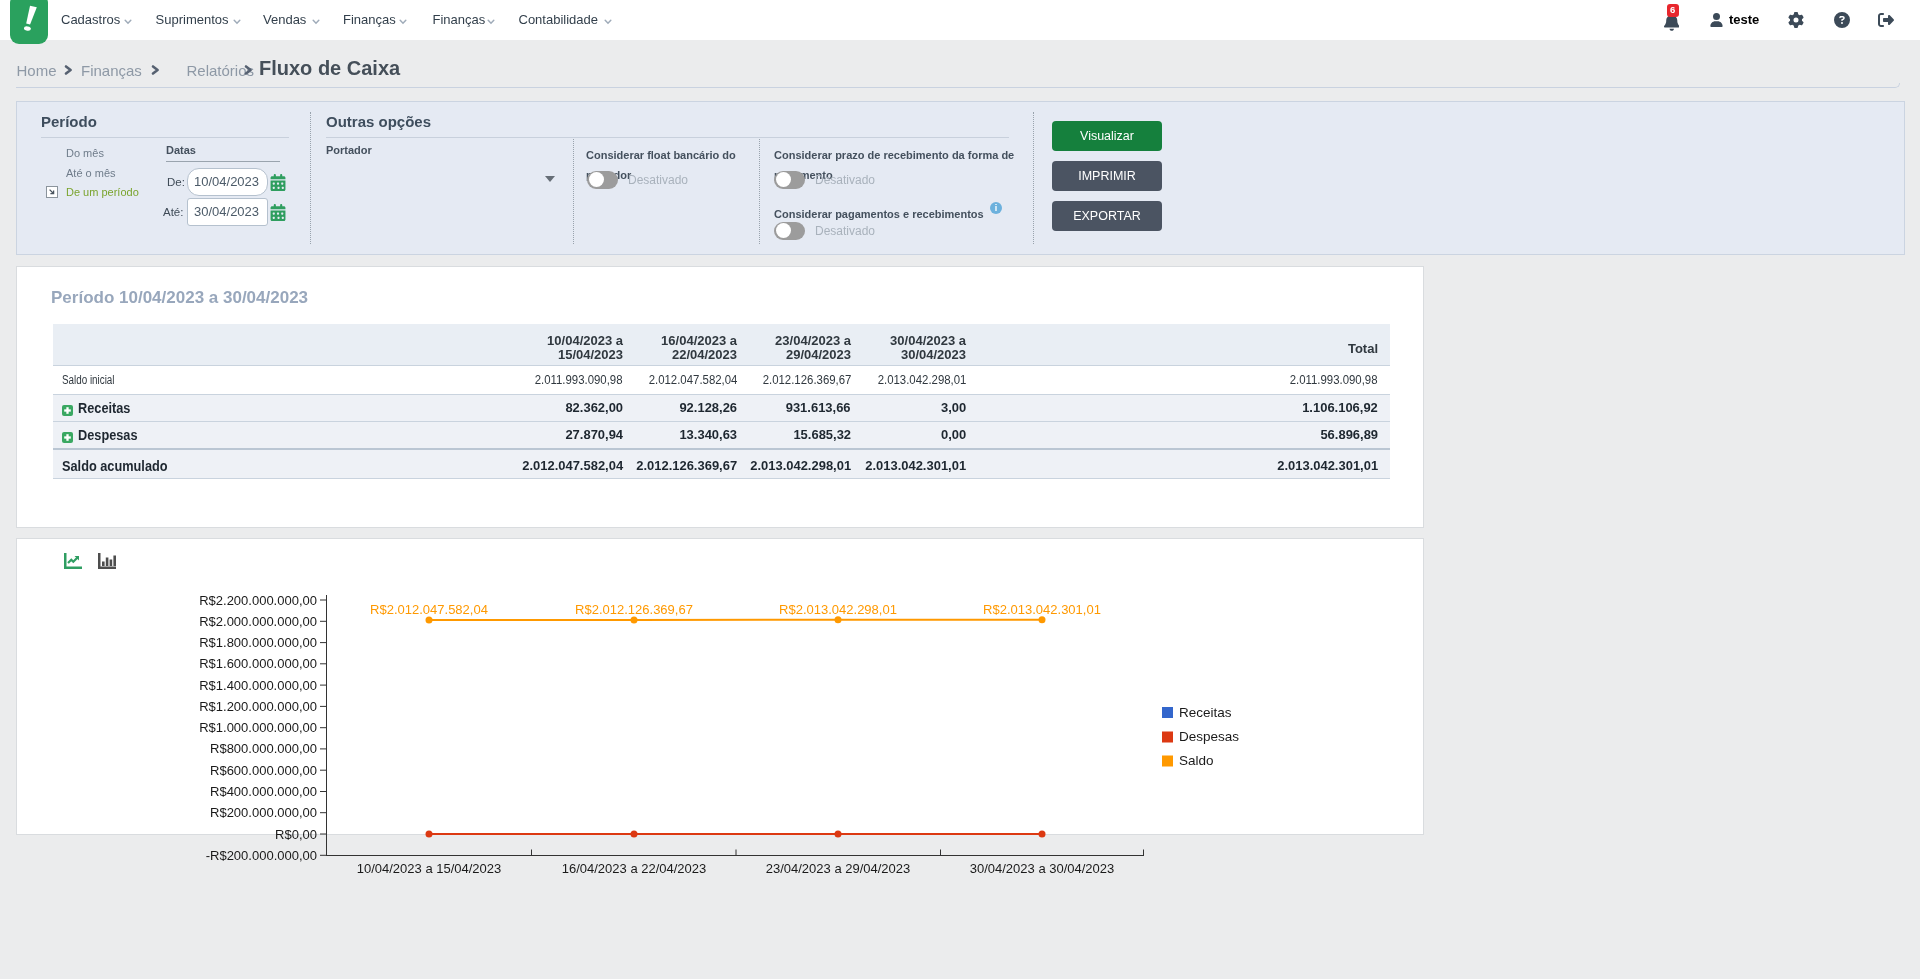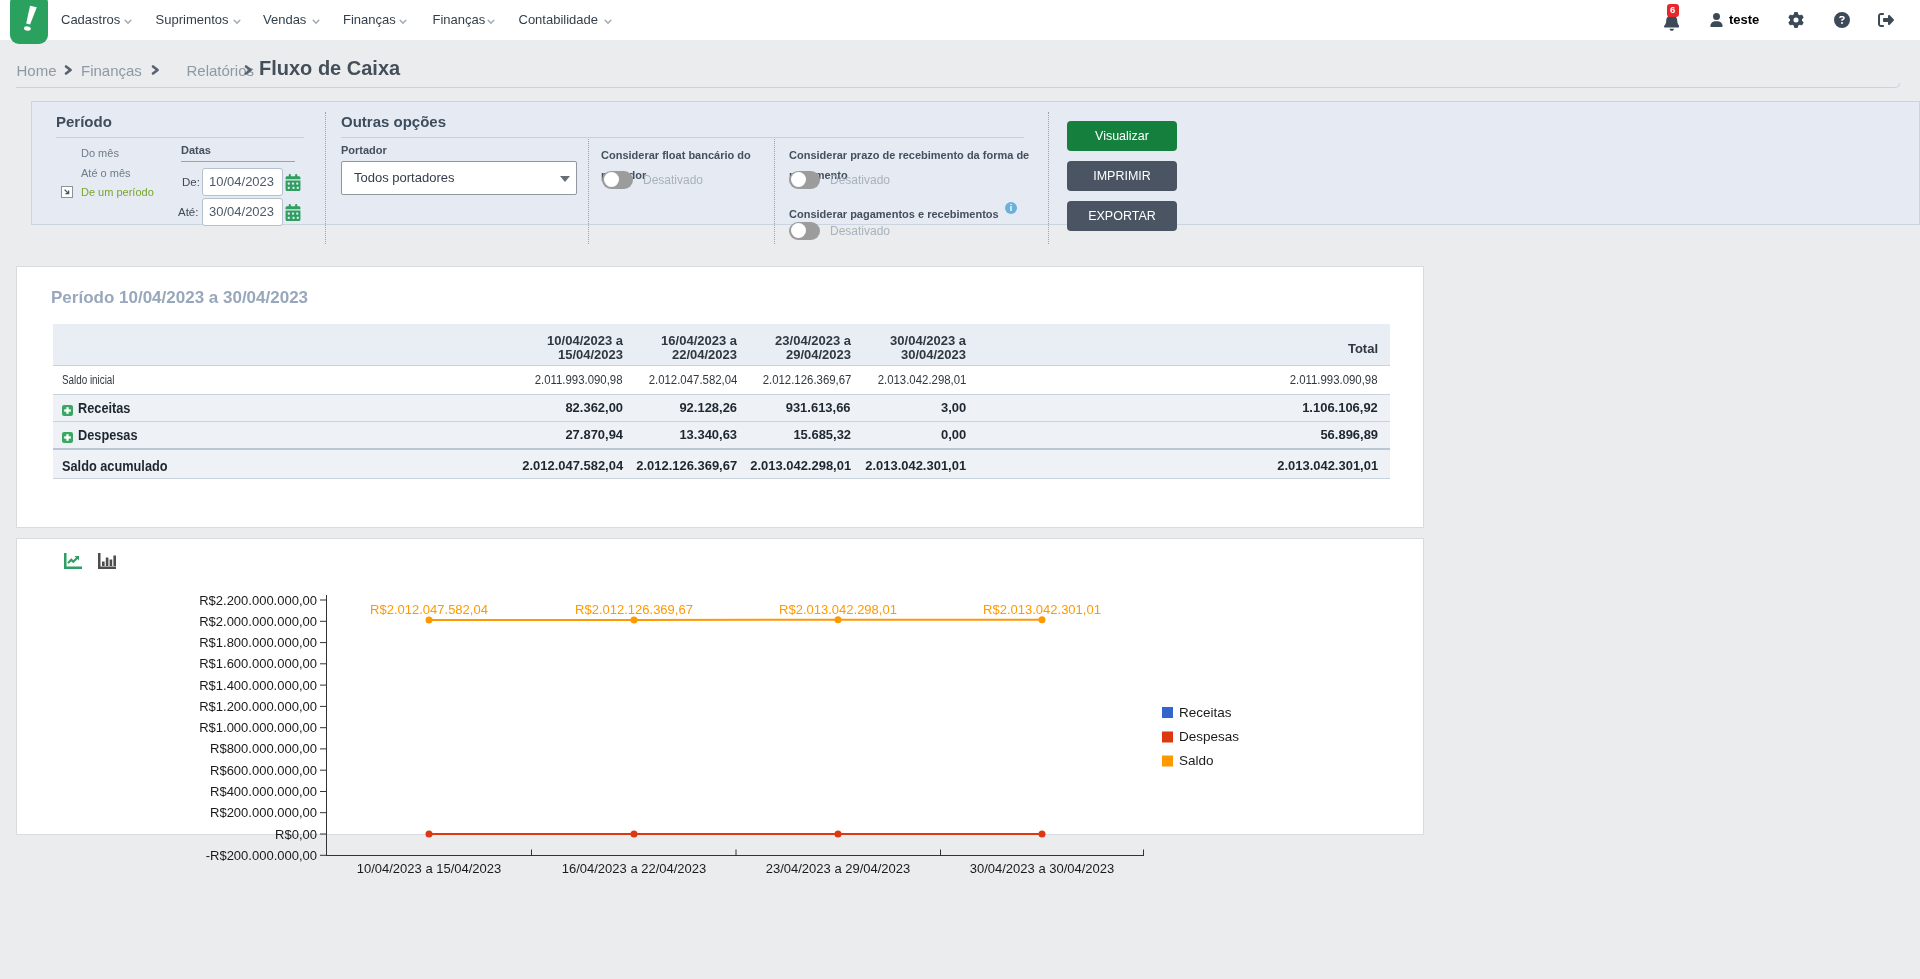--- a/index.html
+++ b/index.html
@@ -8,21 +8,21 @@
 .abs { position:absolute; }
 
 #nav { position:absolute; left:0; top:0; width:1920px; height:40px; background:#fff; }
 .navitem { position:absolute; top:0; height:40px; line-height:40px; font-size:13px; color:#323f4b; white-space:nowrap; }
 .navchev { position:absolute; top:18.5px; }
 
 .bc { position:absolute; font-size:15px; color:#8e99a6; }
 .bcsep { position:absolute; }
 #bctitle { position:absolute; font-size:20px; font-weight:bold; color:#454f59; }
 
-#panel { position:absolute; left:31px; top:101px; width:1889px; height:124px; background:#e5eaf3; border:1px solid #cbd4e1; }
+#panel { position:absolute; left:16px; top:101px; width:1889px; height:154px; background:#e5eaf3; border:1px solid #cbd4e1; }
 .h2 { position:absolute; font-size:15px; font-weight:bold; color:#3e4d5d; }
 .hline { position:absolute; height:1px; background:#c8d0dc; }
 .opt { position:absolute; font-size:11px; color:#6f7c8a; }
 .dotsep { position:absolute; width:1px; border-left:1px dotted #99a3ad; }
 .lbl { position:absolute; font-size:11px; font-weight:bold; color:#44505d; }
 .toglbl { position:absolute; font-size:11px; font-weight:bold; color:#44505d; line-height:20px; }
 .toggle { position:absolute; width:31px; height:18px; background:#9c9c9c; border-radius:9px; }
 .toggle:after { content:""; position:absolute; left:1.5px; top:1.5px; width:15px; height:15px; background:#fff; border-radius:50%; }
 .desat { position:absolute; font-size:12px; color:#a9b2bc; }
 .btn { position:absolute; left:1035px; width:110px; height:30px; border-radius:4px; color:#fff; text-align:center; }
@@ -110,36 +110,35 @@
   <div class="opt" style="left:49px; top:65px;">Até o mês</div>
   <div class="opt" style="left:49px; top:84px; color:#7aa42d;">De um período</div>
   <div class="abs" style="left:29px; top:84px; width:12px; height:12px; background:#fff; border:1px solid #8b949c; overflow:hidden;">
     <svg width="10" height="10" viewBox="0 0 10 10" style="display:block;">
           <path d="M2.6,2.6 L6.2,6.2 M6.6,3.4 L6.6,6.6 L3.4,6.6" stroke="#4a545e" stroke-width="1.3" fill="none"></path>
         </svg>
   </div>
   <div class="lbl" style="left:149px; top:42px;">Datas</div>
   <div class="hline" style="left:149px; top:59px; width:114px; background:#9aa4ae;"></div>
   <div class="abs" style="left:150px; top:74px; font-size:11.5px; color:#3f4b57;">De:</div>
-  <div class="abs" style="left:170px; top:66px; width:81px; height:28px; background:#fff; border:1px solid #b5c1ce; border-radius:3px; font-size:13px; color:#4c5b69; line-height:26px; padding-left:6px;">10/04/2023</div>
+  <div class="abs" style="left:170px; top:66px; width:81px; height:28px; background:#fff; border:1px solid #b5c1ce; border-radius:12px; font-size:13px; color:#4c5b69; line-height:26px; padding-left:6px;">10/04/2023</div>
   <div class="abs" style="left:253px; top:72px;"><svg width="16" height="17" viewBox="0 0 448 512" fill="#2f9e5f">
           <path d="M128 0c17.7 0 32 14.3 32 32l0 32 128 0 0-32c0-17.7 14.3-32 32-32s32 14.3 32 32l0 32 48 0c26.5 0 48 21.5 48 48l0 48L0 160l0-48C0 85.5 21.5 64 48 64l48 0 0-32c0-17.7 14.3-32 32-32zM0 192l448 0 0 272c0 26.5-21.5 48-48 48L48 512c-26.5 0-48-21.5-48-48L0 192zm64 80l0 32c0 8.8 7.2 16 16 16l32 0c8.8 0 16-7.2 16-16l0-32c0-8.8-7.2-16-16-16l-32 0c-8.8 0-16 7.2-16 16zm128 0l0 32c0 8.8 7.2 16 16 16l32 0c8.8 0 16-7.2 16-16l0-32c0-8.8-7.2-16-16-16l-32 0c-8.8 0-16 7.2-16 16zm144-16c-8.8 0-16 7.2-16 16l0 32c0 8.8 7.2 16 16 16l32 0c8.8 0 16-7.2 16-16l0-32c0-8.8-7.2-16-16-16l-32 0zM64 400l0 32c0 8.8 7.2 16 16 16l32 0c8.8 0 16-7.2 16-16l0-32c0-8.8-7.2-16-16-16l-32 0c-8.8 0-16 7.2-16 16zm160-16c-8.8 0-16 7.2-16 16l0 32c0 8.8 7.2 16 16 16l32 0c8.8 0 16-7.2 16-16l0-32c0-8.8-7.2-16-16-16l-32 0zm112 16l0 32c0 8.8 7.2 16 16 16l32 0c8.8 0 16-7.2 16-16l0-32c0-8.8-7.2-16-16-16l-32 0c-8.8 0-16 7.2-16 16z"></path>
         </svg></div>
   <div class="abs" style="left:146px; top:104px; font-size:11.5px; color:#3f4b57;text-align:center;">Até:</div>
   <div class="abs" style="left:170px; top:96px; width:81px; height:28px; background:#fff; border:1px solid #b5c1ce; border-radius:3px; font-size:13px; color:#4c5b69; line-height:26px; padding-left:6px;">30/04/2023</div>
   <div class="abs" style="left:253px; top:102px;"><svg width="16" height="17" viewBox="0 0 448 512" fill="#2f9e5f">
           <path d="M128 0c17.7 0 32 14.3 32 32l0 32 128 0 0-32c0-17.7 14.3-32 32-32s32 14.3 32 32l0 32 48 0c26.5 0 48 21.5 48 48l0 48L0 160l0-48C0 85.5 21.5 64 48 64l48 0 0-32c0-17.7 14.3-32 32-32zM0 192l448 0 0 272c0 26.5-21.5 48-48 48L48 512c-26.5 0-48-21.5-48-48L0 192zm64 80l0 32c0 8.8 7.2 16 16 16l32 0c8.8 0 16-7.2 16-16l0-32c0-8.8-7.2-16-16-16l-32 0c-8.8 0-16 7.2-16 16zm128 0l0 32c0 8.8 7.2 16 16 16l32 0c8.8 0 16-7.2 16-16l0-32c0-8.8-7.2-16-16-16l-32 0c-8.8 0-16 7.2-16 16zm144-16c-8.8 0-16 7.2-16 16l0 32c0 8.8 7.2 16 16 16l32 0c8.8 0 16-7.2 16-16l0-32c0-8.8-7.2-16-16-16l-32 0zM64 400l0 32c0 8.8 7.2 16 16 16l32 0c8.8 0 16-7.2 16-16l0-32c0-8.8-7.2-16-16-16l-32 0c-8.8 0-16 7.2-16 16zm160-16c-8.8 0-16 7.2-16 16l0 32c0 8.8 7.2 16 16 16l32 0c8.8 0 16-7.2 16-16l0-32c0-8.8-7.2-16-16-16l-32 0zm112 16l0 32c0 8.8 7.2 16 16 16l32 0c8.8 0 16-7.2 16-16l0-32c0-8.8-7.2-16-16-16l-32 0c-8.8 0-16 7.2-16 16z"></path>
         </svg></div>
 
   <div class="dotsep" style="left:293px; top:10px; height:132px;"></div>
 
   <div class="h2" style="left:309px; top:11px;">Outras opções</div>
   <div class="hline" style="left:309px; top:35px; width:683px;"></div>
   <div class="lbl" style="left:309px; top:42px;">Portador</div>
-  <div class="abs" style="left:309px; top:59px; width:236px; height:34px; background:#fff; border:1px solid #8f979f; border-radius:2px; font-size:13px; color:#333d49; line-height:32px; padding-left:12px;">Todos portadores</div>
   <div class="abs" style="left:528px; top:74px; width:0; height:0; border-left:5.5px solid transparent; border-right:5.5px solid transparent; border-top:6.5px solid #666e76;"></div>
 
   <div class="dotsep" style="left:556px; top:37px; height:105px;"></div>
 
   <div class="toglbl" style="left:569px; top:43px; width:160px;">Considerar float bancário do portador</div>
   <div class="toggle" style="left:570px; top:68.5px;"></div>
   <div class="desat" style="left:611px; top:71px;">Desativado</div>
 
   <div class="dotsep" style="left:742px; top:37px; height:105px;"></div>
 

